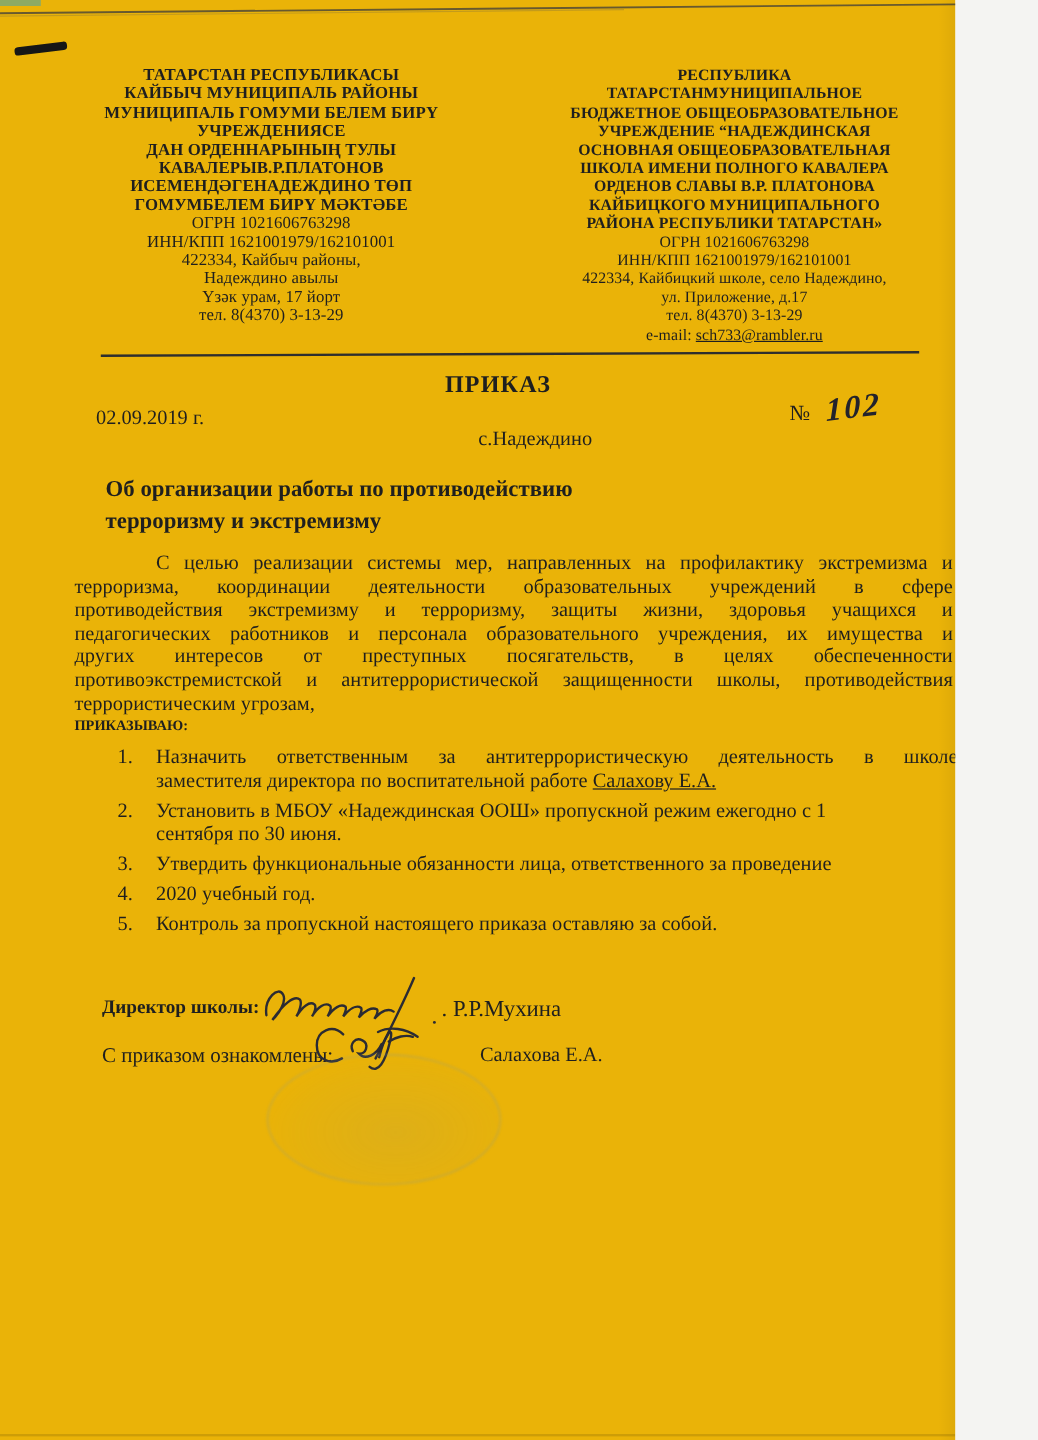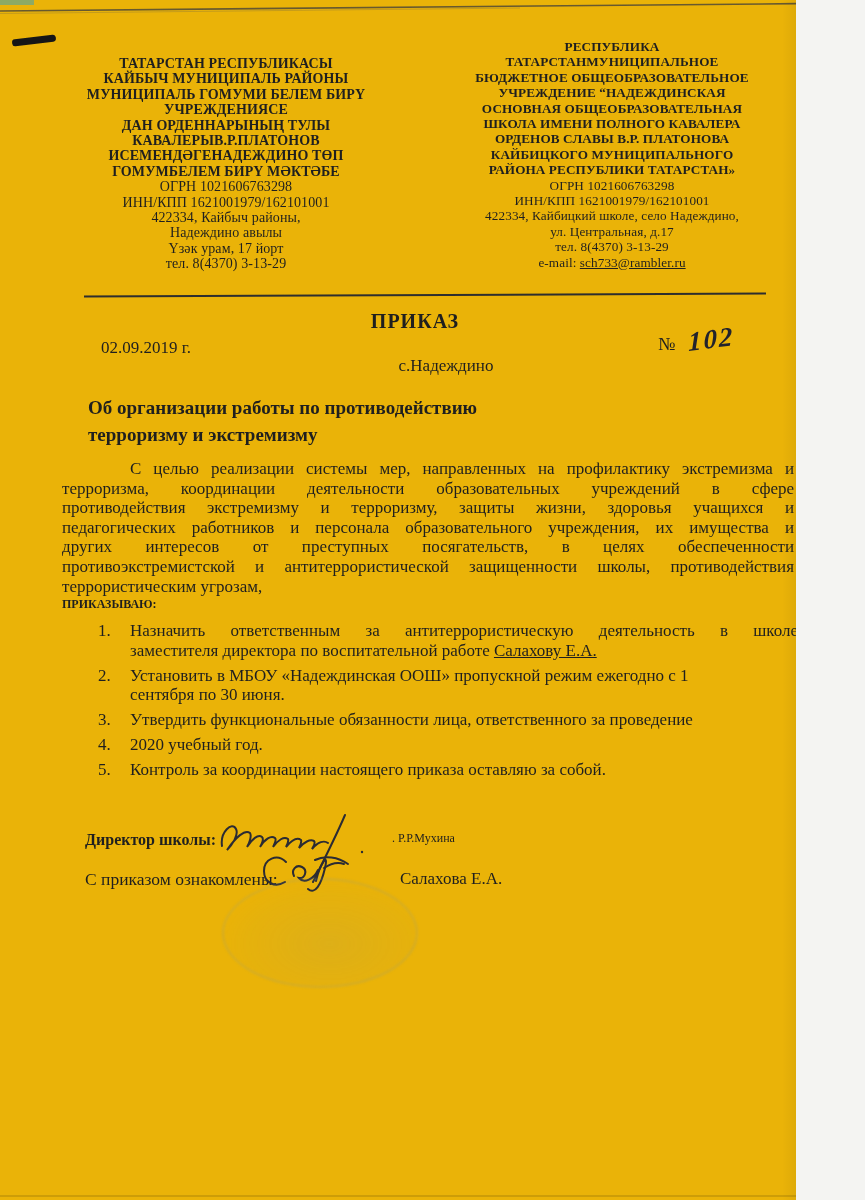--- a/index.html
+++ b/index.html
@@ -8,45 +8,45 @@
   .abs{position:absolute;}
   
   .edge-right{right:0;top:0;width:14px;height:100%;background:linear-gradient(to right,rgba(0,0,0,0),rgba(0,0,0,0.05));}
   .edge-right-line{left:851px;top:0;width:1px;height:100%;background:rgba(0,0,0,0.08);}
   .edge-bottom{left:0;top:1195px;width:100%;height:2px;background:rgba(0,0,0,0.12);}
   .green-corner{left:0;top:0;width:34px;height:5px;background:#7da874;opacity:.85;}
   .black-dash{left:12px;top:37px;width:44px;height:7px;background:#161616;border-radius:3px;transform:rotate(-7deg);}
   
   .hdr{font-size:14px;line-height:15.4px;text-align:center;letter-spacing:.1px;}
   .hdr-left{left:30px;top:56px;width:392px;}
-  .hdr-right{left:430px;top:39px;width:364px;font-size:13.2px;}
+  .hdr-right{left:430px;top:55px;width:364px;font-size:13.2px;}
   .hdr .b{font-weight:bold;}
   .hdr .n{font-weight:normal;}
   .email u{}
   .hrule{left:84px;top:294px;width:682px;height:2px;background:#2e2e2e;transform:rotate(-0.25deg);}
   
   .order-title{left:0;top:310px;width:830px;text-align:center;font-weight:bold;font-size:20px;letter-spacing:1px;}
-  .order-date{left:101px;top:338px;font-size:17px;}
+  .order-date{left:80px;top:338px;font-size:17px;}
   .num-sign{left:658px;top:334px;font-size:18px;}
   .num-hand{left:688px;top:324px;font-size:27px;font-weight:bold;font-style:italic;transform:rotate(-7deg) skewX(-6deg);color:#23232c;letter-spacing:2px;}
   .order-place{left:0;top:356px;width:892px;text-align:center;font-size:17px;}
   .subject{left:88px;top:394px;width:560px;font-weight:bold;font-size:19px;line-height:27px;}
   
   .body-par{left:62px;top:459px;width:732px;font-size:17px;line-height:19.6px;}
   .jline{text-align:justify;text-align-last:justify;}
   .indent{text-indent:68px;}
   .resolution{left:62px;top:597px;font-weight:bold;font-size:12px;}
   .olist{left:98px;top:621px;width:700px;font-size:17px;line-height:19.8px;}
   .li{display:flex;margin-bottom:5px;}
   .li .num{width:32px;flex:0 0 32px;}
   .li .itext{flex:1;}
   .uline{text-decoration:underline;}
   
   .sig-label1{left:85px;top:831px;font-size:16px;font-weight:bold;}
-  .sig-name1{left:392px;top:831px;font-size:12px;}
+  .sig-name1{left:368px;top:831px;font-size:19px;}
   .sig-label2{left:85px;top:869px;font-size:17.5px;}
   .sig-name2{left:400px;top:869px;font-size:17px;}
   .sigsvg{overflow:visible;}
   
   .stamp{left:222px;top:878px;width:192px;height:106px;border:2px solid rgba(140,155,140,0.22);border-radius:50%;background:radial-gradient(ellipse at 55% 60%,rgba(135,150,135,0.12),rgba(135,150,135,0.04) 55%,transparent 75%);filter:blur(1px);}
 </style>
 </head>
 <body>
 
 <div class="page">
@@ -84,21 +84,21 @@
     <div class="b">БЮДЖЕТНОЕ ОБЩЕОБРАЗОВАТЕЛЬНОЕ</div>
     <div class="b">УЧРЕЖДЕНИЕ “НАДЕЖДИНСКАЯ</div>
     <div class="b">ОСНОВНАЯ ОБЩЕОБРАЗОВАТЕЛЬНАЯ</div>
     <div class="b">ШКОЛА ИМЕНИ ПОЛНОГО КАВАЛЕРА</div>
     <div class="b">ОРДЕНОВ СЛАВЫ В.Р. ПЛАТОНОВА</div>
     <div class="b">КАЙБИЦКОГО  МУНИЦИПАЛЬНОГО</div>
     <div class="b">РАЙОНА    РЕСПУБЛИКИ ТАТАРСТАН»</div>
     <div class="n">ОГРН 1021606763298</div>
     <div class="n">ИНН/КПП 1621001979/162101001</div>
     <div class="n">422334, Кайбицкий школе, село Надеждино,</div>
-    <div class="n">ул. Центральная, д.17</div>
+    <div class="n">ул. Приложение, д.17</div>
     <div class="n">тел. 8(4370) 3-13-29</div>
     <div class="n email"><span>e-mail: </span><u>sch733@rambler.ru</u></div>
   </div>
 
   <div class="abs hrule"></div>
 
   <div class="abs order-title">ПРИКАЗ</div>
   <div class="abs order-date">02.09.2019 г.</div>
   <div class="abs num-sign">№</div>
   <div class="abs num-hand">102</div>
@@ -144,21 +144,21 @@
     </div>
     <div class="li">
       <span class="num">4.</span>
       <div class="itext">
         <div>2020 учебный год.</div>
       </div>
     </div>
     <div class="li">
       <span class="num">5.</span>
       <div class="itext">
-        <div>Контроль за координации настоящего приказа оставляю за собой.</div>
+        <div>Контроль за пропускной настоящего приказа оставляю за собой.</div>
       </div>
     </div>
   </div>
 
   <div class="abs sig-label1">Директор школы:</div>
   <svg class="abs sigsvg" style="left:212px;top:808px;width:170px;height:85px" viewBox="0 0 170 85">
     <g fill="none" stroke="#2b2b33" stroke-width="2" stroke-linecap="round">
       <path d="M10 38 C8 24 20 13 24 21 C27 27 20 37 15 42 C24 29 33 21 38 25 C40 28 37 36 35 39 C40 31 46 26 50 29 C52 31 50 36 48 39 C53 31 59 27 63 30 C65 32 62 37 61 39 C66 32 72 28 76 31 C77 33 75 37 74 39 C79 33 85 29 89 32 C90 34 88 38 87 40 C92 34 98 31 102 33 C104 35 101 39 100 41 C106 34 112 32 116 35"></path>
       <path d="M133 7 C125 26 113 50 101 74"></path>
       <path d="M103 52 C113 47 126 49 136 56"></path>

